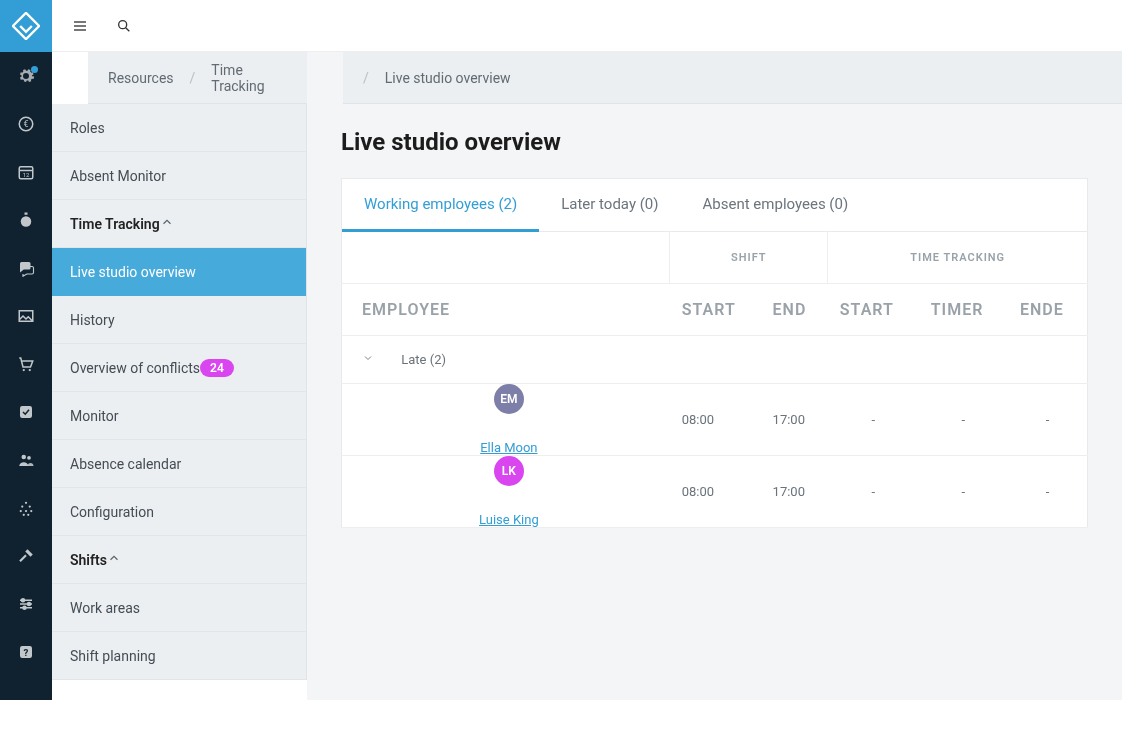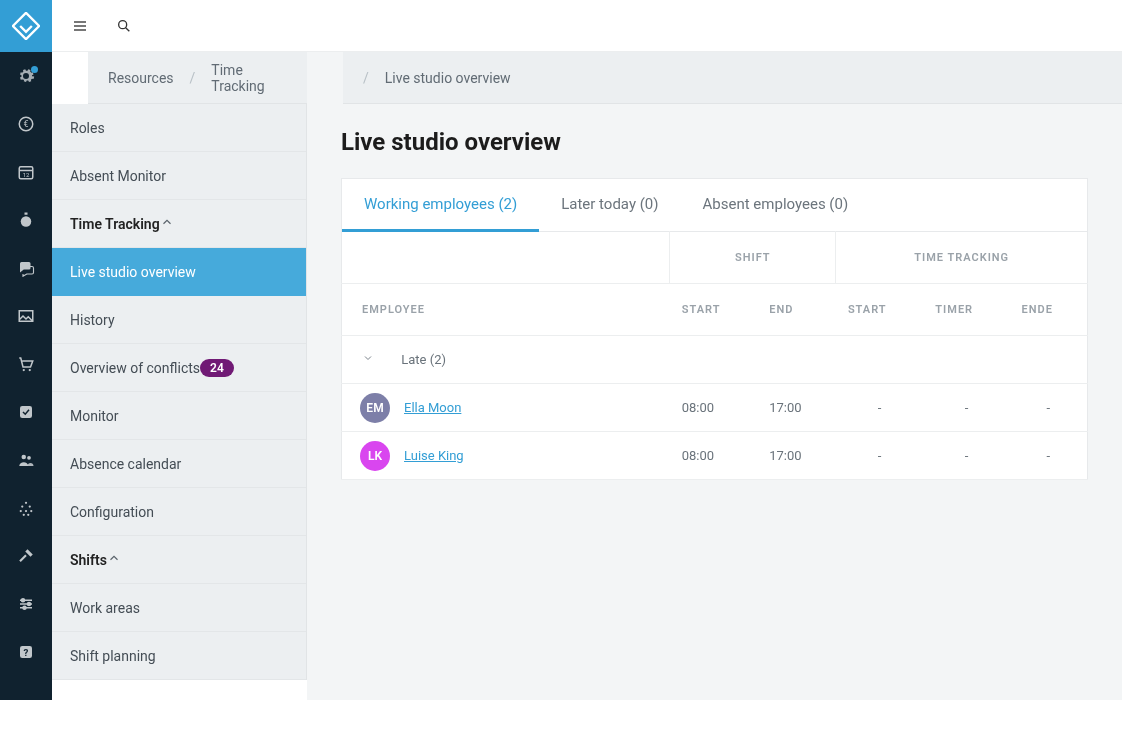--- a/index.html
+++ b/index.html
@@ -92,21 +92,21 @@
     align-items:center;
     padding:0 18px;
     color:#444d55;
     cursor:pointer;
     justify-content:flex-start;
     border-bottom:1px solid #e3e6e8;
   }
   .side-item.head { font-weight:600; color:#222; }
   .side-item.active { background:#46aadb; color:#fff; border-bottom-color:#46aadb; }
   .side-item .badge {
-    background:#701a75; color:#fff;
+    background:#d946ef; color:#fff;
     border-radius:12px;
     padding:2px 10px;
     font-size:12px;
     font-weight:600;
   }
   .side-item .chev { color:#5a636b; }
 
   
   .page { padding:24px 34px; }
   .page-title { font-size:24px; font-weight:700; color:#1c1c1c; margin-bottom:22px; }
@@ -146,29 +146,29 @@
     font-size:11px;
     letter-spacing:1px;
     color:#9aa2a9;
     font-weight:600;
     text-align:center;
     border-left:1px solid #eceeef;
   }
   .table thead tr.group th:first-child { border-left:none; }
   .table thead tr.cols th {
     height:52px;
-    font-size:11px;
+    font-size:16px;
     letter-spacing:1px;
     color:#9aa2a9;
     font-weight:600;
     text-align:left;
   }
   .table td { height:48px; }
   .table tr.section td { color:#6a737b; font-size:13px; }
-  .emp-cell { display:flex; align-items:center; gap:14px; padding-left:6px;}
+  .emp-cell { display:flex; align-items:center; gap:26px; padding-left:6px;flex-direction:column;}
   .avatar {
     width:30px;height:30px;border-radius:50%;
     display:flex;align-items:center;justify-content:center;
     color:#fff;font-size:12px;font-weight:600;
   }
   .emp-link { color:#339ed5; text-decoration:underline; cursor:pointer; }
   .chev-sm { color:#7a828a; }
   .center { text-align:center; }
 </style>
 </head>

